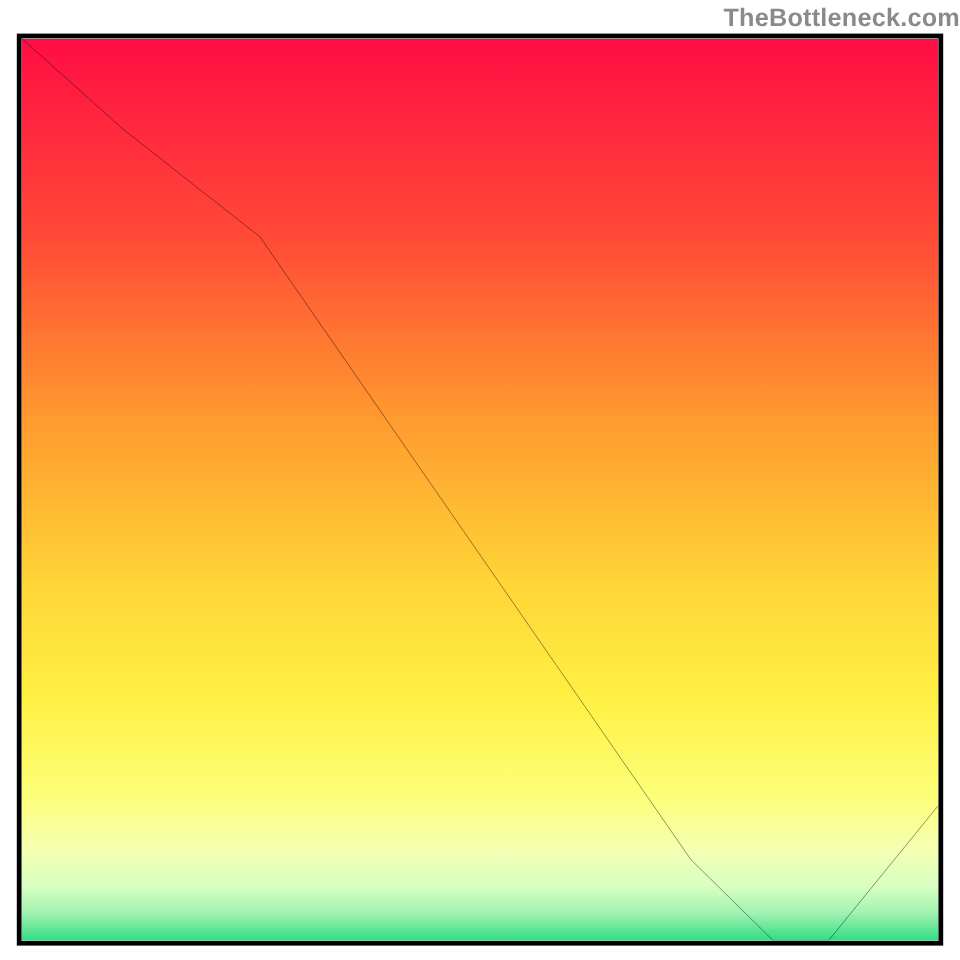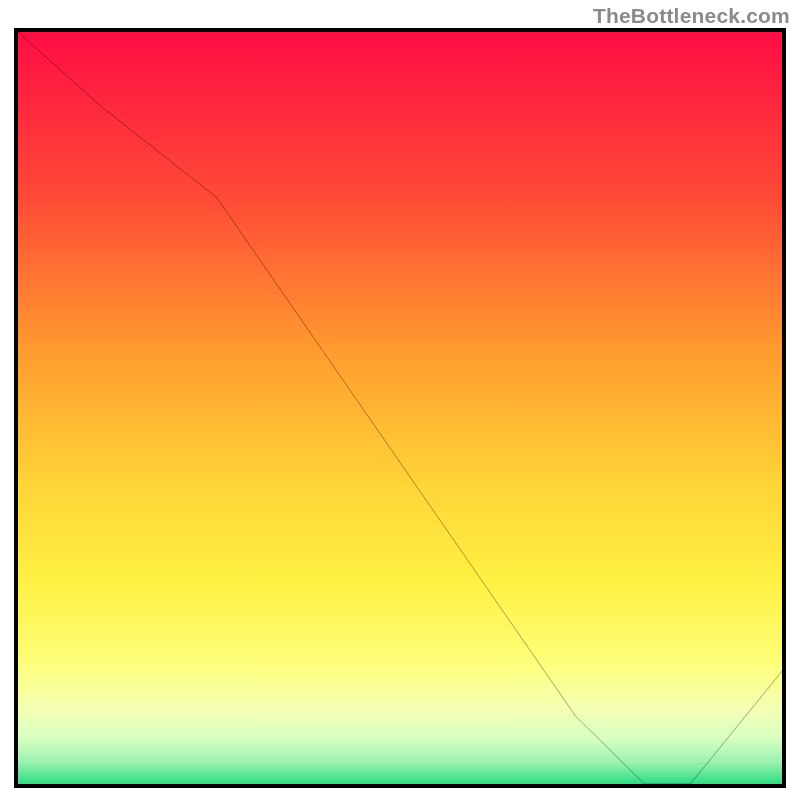--- a/index.html
+++ b/index.html
@@ -11,21 +11,21 @@
     overflow: hidden;
   }
   .wrap {
     position: relative;
     width: 800px;
     height: 800px;
   }
   .watermark {
     position: absolute;
     top: 4px;
-    right: 10px;
+    right: 0;
     font-family: Arial, Helvetica, sans-serif;
     font-size: 21px;
     font-weight: 600;
     color: #8a8a8a;
     letter-spacing: 0.2px;
     z-index: 10;
   }
   .plot {
     position: absolute;
     left: 14px;

